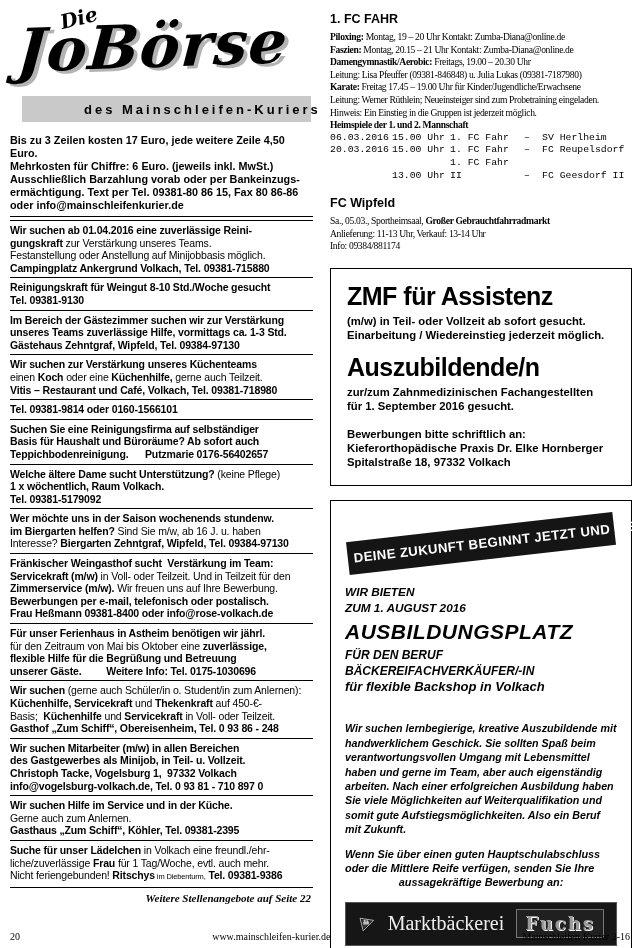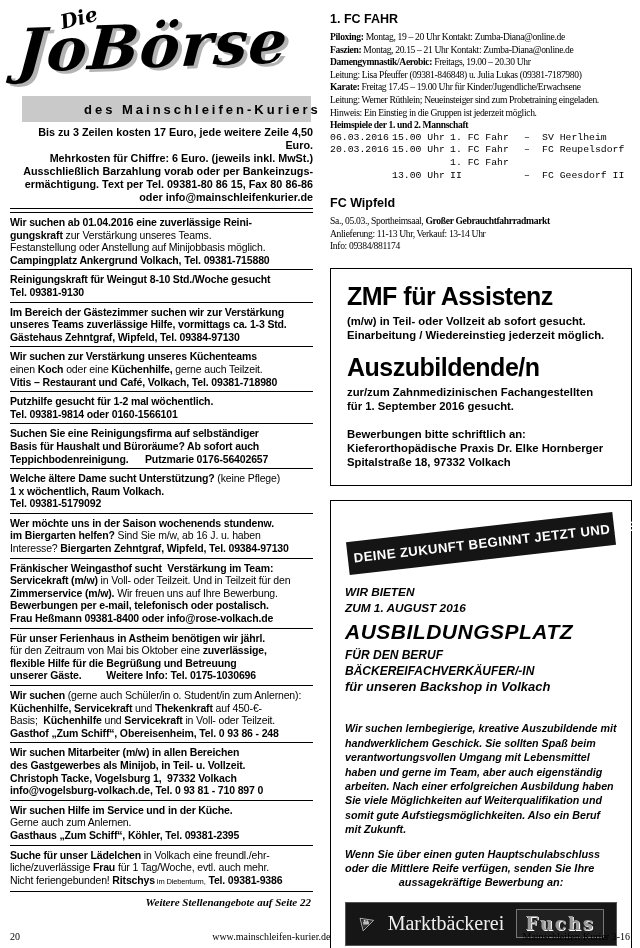--- a/index.html
+++ b/index.html
@@ -12,21 +12,21 @@
   .masthead{position:relative;height:120px;}
   .logo-band{position:absolute;left:12px;right:2px;top:90px;height:26px;background:#c9c9c9;
              display:flex;align-items:center;padding-left:62px;box-sizing:border-box;}
   .logo-band span{font-weight:bold;font-size:13px;letter-spacing:3px;white-space:nowrap;text-align:center;}
   .logo-die{position:absolute;left:50px;top:0px;font-family:"DejaVu Serif",serif;
             font-style:italic;font-weight:bold;font-size:20px;transform:rotate(-14deg);}
   .logo-main{position:absolute;left:8px;top:10px;font-family:"DejaVu Serif",serif;
              font-style:italic;font-weight:bold;font-size:60px;line-height:1;
              letter-spacing:1px;transform:skewX(-6deg) rotate(-2deg);
              text-shadow:4px 3px 0 #b3b3b3;}
-  .pricing{margin-top:0;text-align:right;font-size:10.8px;line-height:13px;}
+  .pricing{margin-top:8px;text-align:left;font-size:10.8px;line-height:13px;}
   .pricing .line span{font-weight:bold;}
   .double-rule{margin-top:4px;height:3px;border-top:1.5px solid #000;border-bottom:1.5px solid #000;}
 
   
   .ad{padding:3px 0;border-bottom:1.4px solid #000;}
   .ad .line{font-size:10.5px;line-height:12.6px;letter-spacing:-0.15px;white-space:pre-wrap;}
   .line span.b{font-weight:bold;}
   .line span.sm{font-size:7.5px;}
   .more-note{font-family:"Liberation Serif",serif;font-weight:bold;font-style:italic;
              font-size:11px;text-align:right;padding:4px 2px 0 0;}
@@ -104,21 +104,20 @@
         <div class="line"><span class="b">Im Bereich der Gästezimmer suchen wir zur Verstärkung</span></div>
         <div class="line"><span class="b">unseres Teams zuverlässige Hilfe, vormittags ca. 1-3 Std.</span></div>
         <div class="line"><span class="b">Gästehaus Zehntgraf, Wipfeld, Tel. 09384-97130</span></div>
       </div>
       <div class="ad">
         <div class="line"><span class="b">Wir suchen zur Verstärkung unseres Küchenteams</span></div>
         <div class="line"><span>einen </span><span class="b">Koch</span><span> oder eine </span><span class="b">Küchenhilfe,</span><span> gerne auch Teilzeit.</span></div>
         <div class="line"><span class="b">Vitis – Restaurant und Café, Volkach, Tel. 09381-718980</span></div>
       </div>
       <div class="ad">
-        <div class="line"><span class="b">Putzhilfe gesucht für 1-2 mal wöchentlich.</span></div>
         <div class="line"><span class="b">Tel. 09381-9814 oder 0160-1566101</span></div>
       </div>
       <div class="ad">
         <div class="line"><span class="b">Suchen Sie eine Reinigungsfirma auf selbständiger</span></div>
         <div class="line"><span class="b">Basis für Haushalt und Büroräume? Ab sofort auch</span></div>
         <div class="line"><span class="b">Teppichbodenreinigung.      Putzmarie 0176-56402657</span></div>
       </div>
       <div class="ad">
         <div class="line"><span class="b">Welche ältere Dame sucht Unterstützung?</span><span> (keine Pflege)</span></div>
         <div class="line"><span class="b">1 x wöchentlich, Raum Volkach.</span></div>
@@ -227,21 +226,21 @@
     <div class="zmf-line b">Spitalstraße 18, 97332 Volkach</div>
   </div>
 
   <div class="fuchs-box">
     <div class="banner">DEINE ZUKUNFT BEGINNT JETZT UND HIER!</div>
     <div class="offer-line">WIR BIETEN</div>
     <div class="offer-line">ZUM 1. AUGUST 2016</div>
     <div class="fuchs-headline">AUSBILDUNGSPLATZ</div>
     <div class="fuchs-sub">FÜR DEN BERUF</div>
     <div class="fuchs-sub">BÄCKEREIFACHVERKÄUFER/-IN</div>
-    <div class="fuchs-sub big">für unseren Backshop in Volkach</div>
+    <div class="fuchs-sub big">für flexible Backshop in Volkach</div>
     <div class="fuchs-body">Wir suchen lernbegierige, kreative Auszubildende mit handwerklichem Geschick. Sie sollten Spaß beim verantwortungsvollen Umgang mit Lebensmittel haben und gerne im Team, aber auch eigenständig arbeiten. Nach einer erfolgreichen Ausbildung haben Sie viele Möglichkeiten auf Weiterqualifikation und somit gute Aufstiegsmöglichkeiten. Also ein Beruf mit Zukunft.</div>
     <div class="fuchs-apply">
       <div>Wenn Sie über einen guten Hauptschulabschluss</div>
       <div>oder die Mittlere Reife verfügen, senden Sie Ihre</div>
       <div class="center">aussagekräftige Bewerbung an:</div>
     </div>
     <div class="logo-bar">
       <svg width="34" height="34" viewBox="0 0 34 34">
         <polygon points="4,6 30,10 10,30" fill="none" stroke="#cfcfcf" stroke-width="1.6"></polygon>
         <polygon points="7,9 26,12 11,26" fill="#3a3a3a"></polygon>

